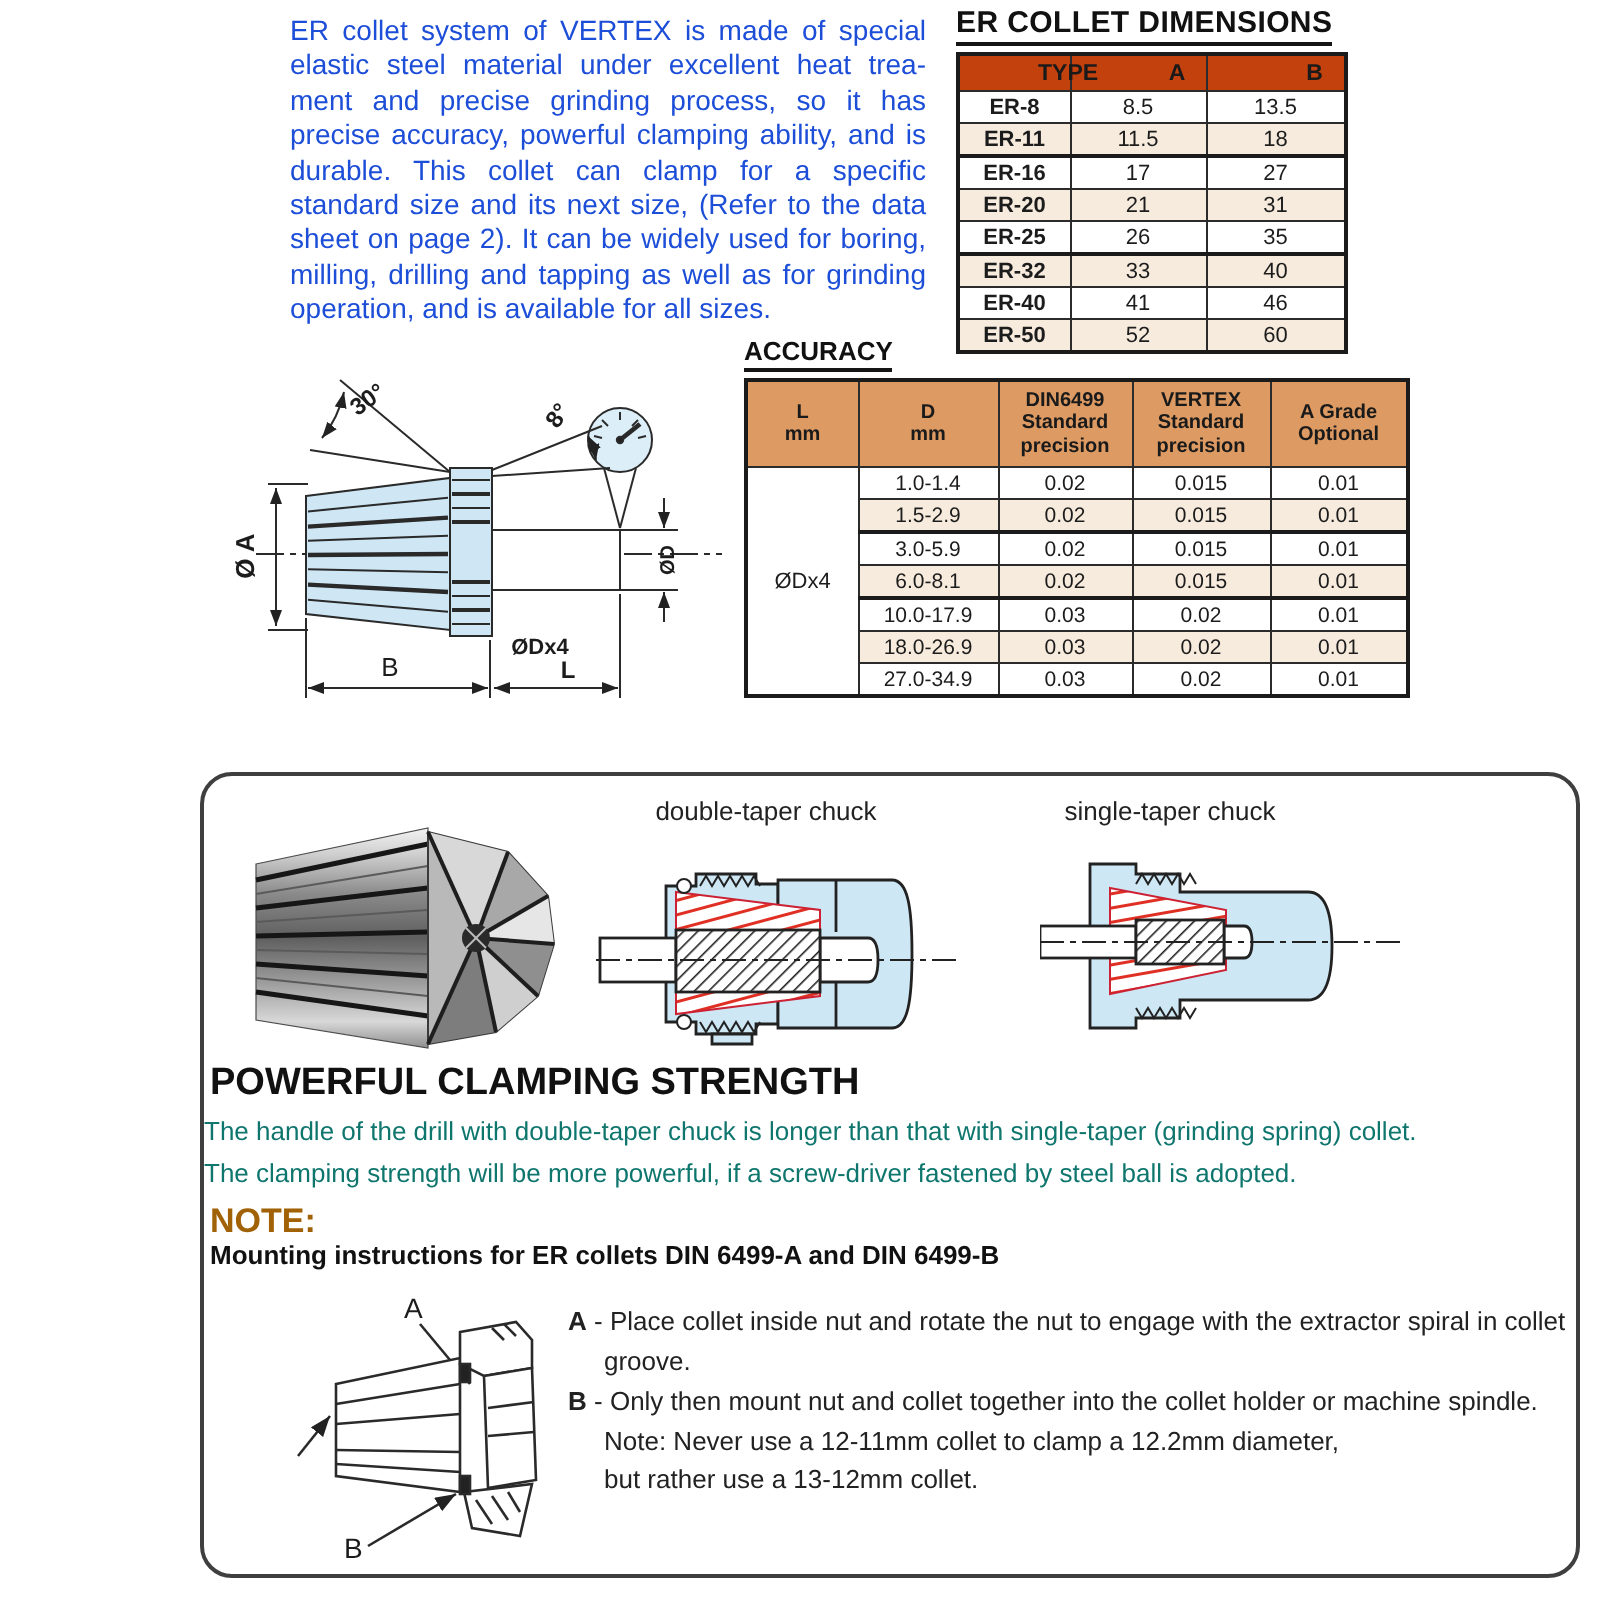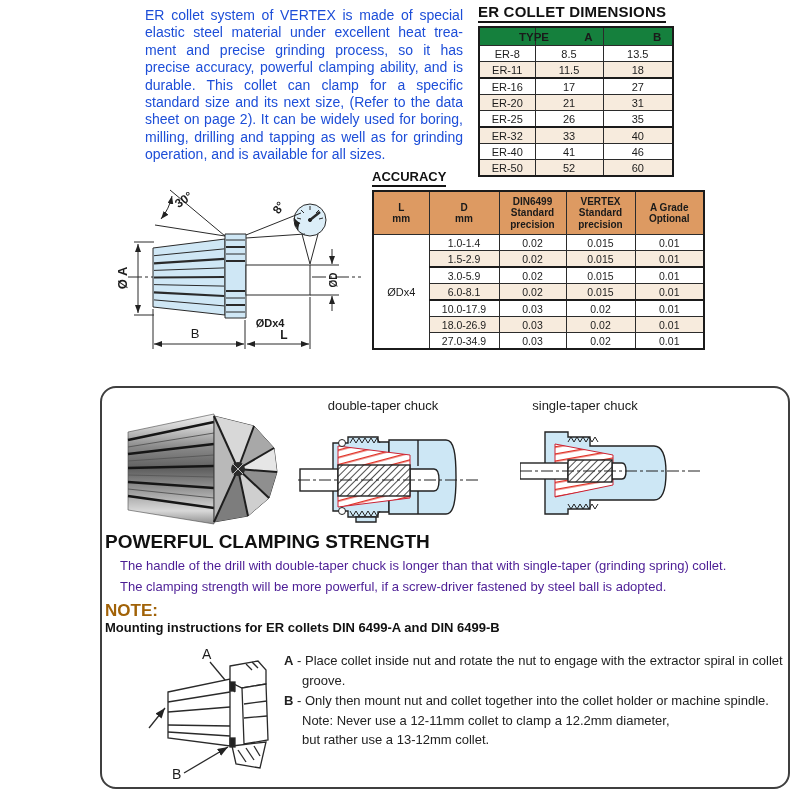--- a/index.html
+++ b/index.html
@@ -16,22 +16,22 @@
              padding-bottom:1px;color:#111;}
   #dims .sec-title{font-size:15px;letter-spacing:.2px;}
   #acc .sec-title{font-size:13px;}
 
   
   #dims{left:478px;top:3px;}
   table{border-collapse:collapse;table-layout:fixed;}
   .dimtable{width:194px;border:2px solid #1b1b1b;margin-top:3px;}
   .dimtable th,.dimtable td{border:1px solid #2b2b2b;text-align:center;padding:0;
       font-size:11px;height:15px;background:#fff;}
-  .dimtable th{background:#15803d;font-size:11.5px;height:17px;color:#1a1a1a;padding-left:39px;}
-  .dimtable td:first-child{font-weight:normal;}
+  .dimtable th{background:#c2410c;font-size:11.5px;height:17px;color:#1a1a1a;padding-left:39px;}
+  .dimtable td:first-child{font-weight:bold;}
   .dimtable tbody tr:nth-child(even) td{background:#f7ebdd;}
   .dimtable tbody tr.grp td{border-top:2px solid #1b1b1b;}
 
   
   #acc{left:372px;top:167px;}
   .acctable{width:331px;border:2px solid #1b1b1b;margin-top:3px;}
   .acctable th,.acctable td{border:1px solid #2b2b2b;text-align:center;padding:0;background:#fff;}
   .acctable th{background:#dd9a62;font-size:10px;line-height:11.5px;height:42px;
       white-space:pre-line;font-weight:bold;color:#1a1a1a;}
   .acctable td{font-size:10.5px;height:15px;}
@@ -47,21 +47,21 @@
 
   
   #main-box{left:100px;top:386px;width:686px;height:399px;border:2px solid #3f3f3f;
             border-radius:16px;background:#fff;}
 
   .chuck-label{font-size:13px;color:#222;text-align:center;width:160px;}
   #dbl-label{left:303px;top:398px;}
   #sgl-label{left:505px;top:398px;}
 
   #clamp-head{left:105px;top:531px;font-size:19px;font-weight:bold;color:#111;}
-  .clamp-line{left:120px;width:640px;font-size:13px;color:#4c1d95;}
+  .clamp-line{left:102px;width:640px;font-size:13px;color:#0f766e;}
   #clamp1{top:558px;}
   #clamp2{top:579px;}
   #note-label{left:105px;top:601px;font-size:17px;font-weight:bold;color:#a16207;}
   #note-head{left:105px;top:620px;font-size:13px;font-weight:bold;color:#111;}
 
   #instructions{left:284px;top:651px;width:500px;font-size:13px;color:#222;}
   .instr-item{padding-left:18px;text-indent:-18px;line-height:19.5px;margin-bottom:1px;}
   .instr-label{font-weight:bold;}
   .instr-note{text-indent:0;line-height:19.5px;}
 </style>

